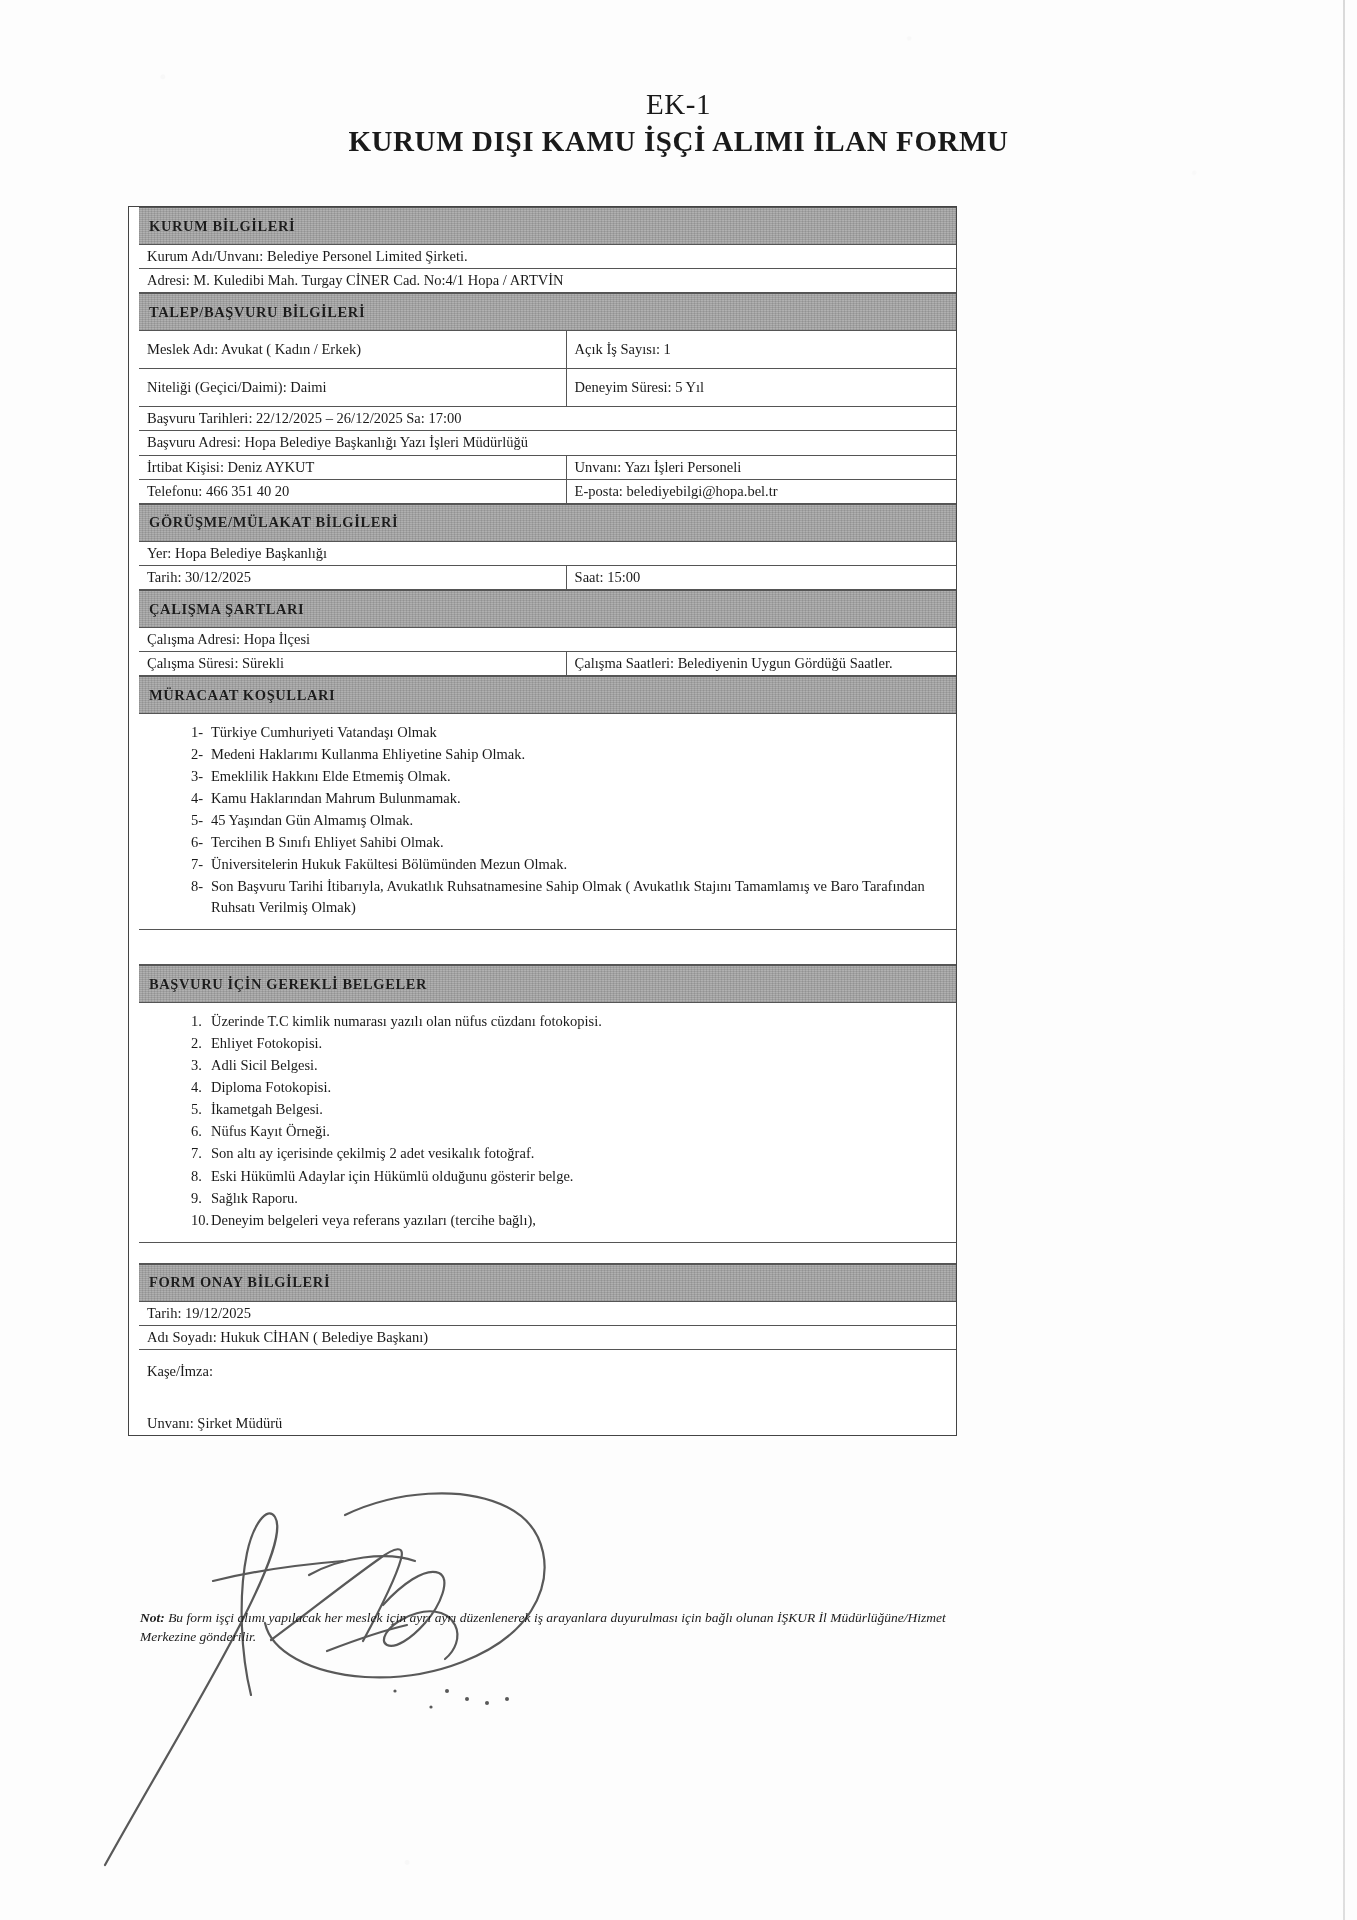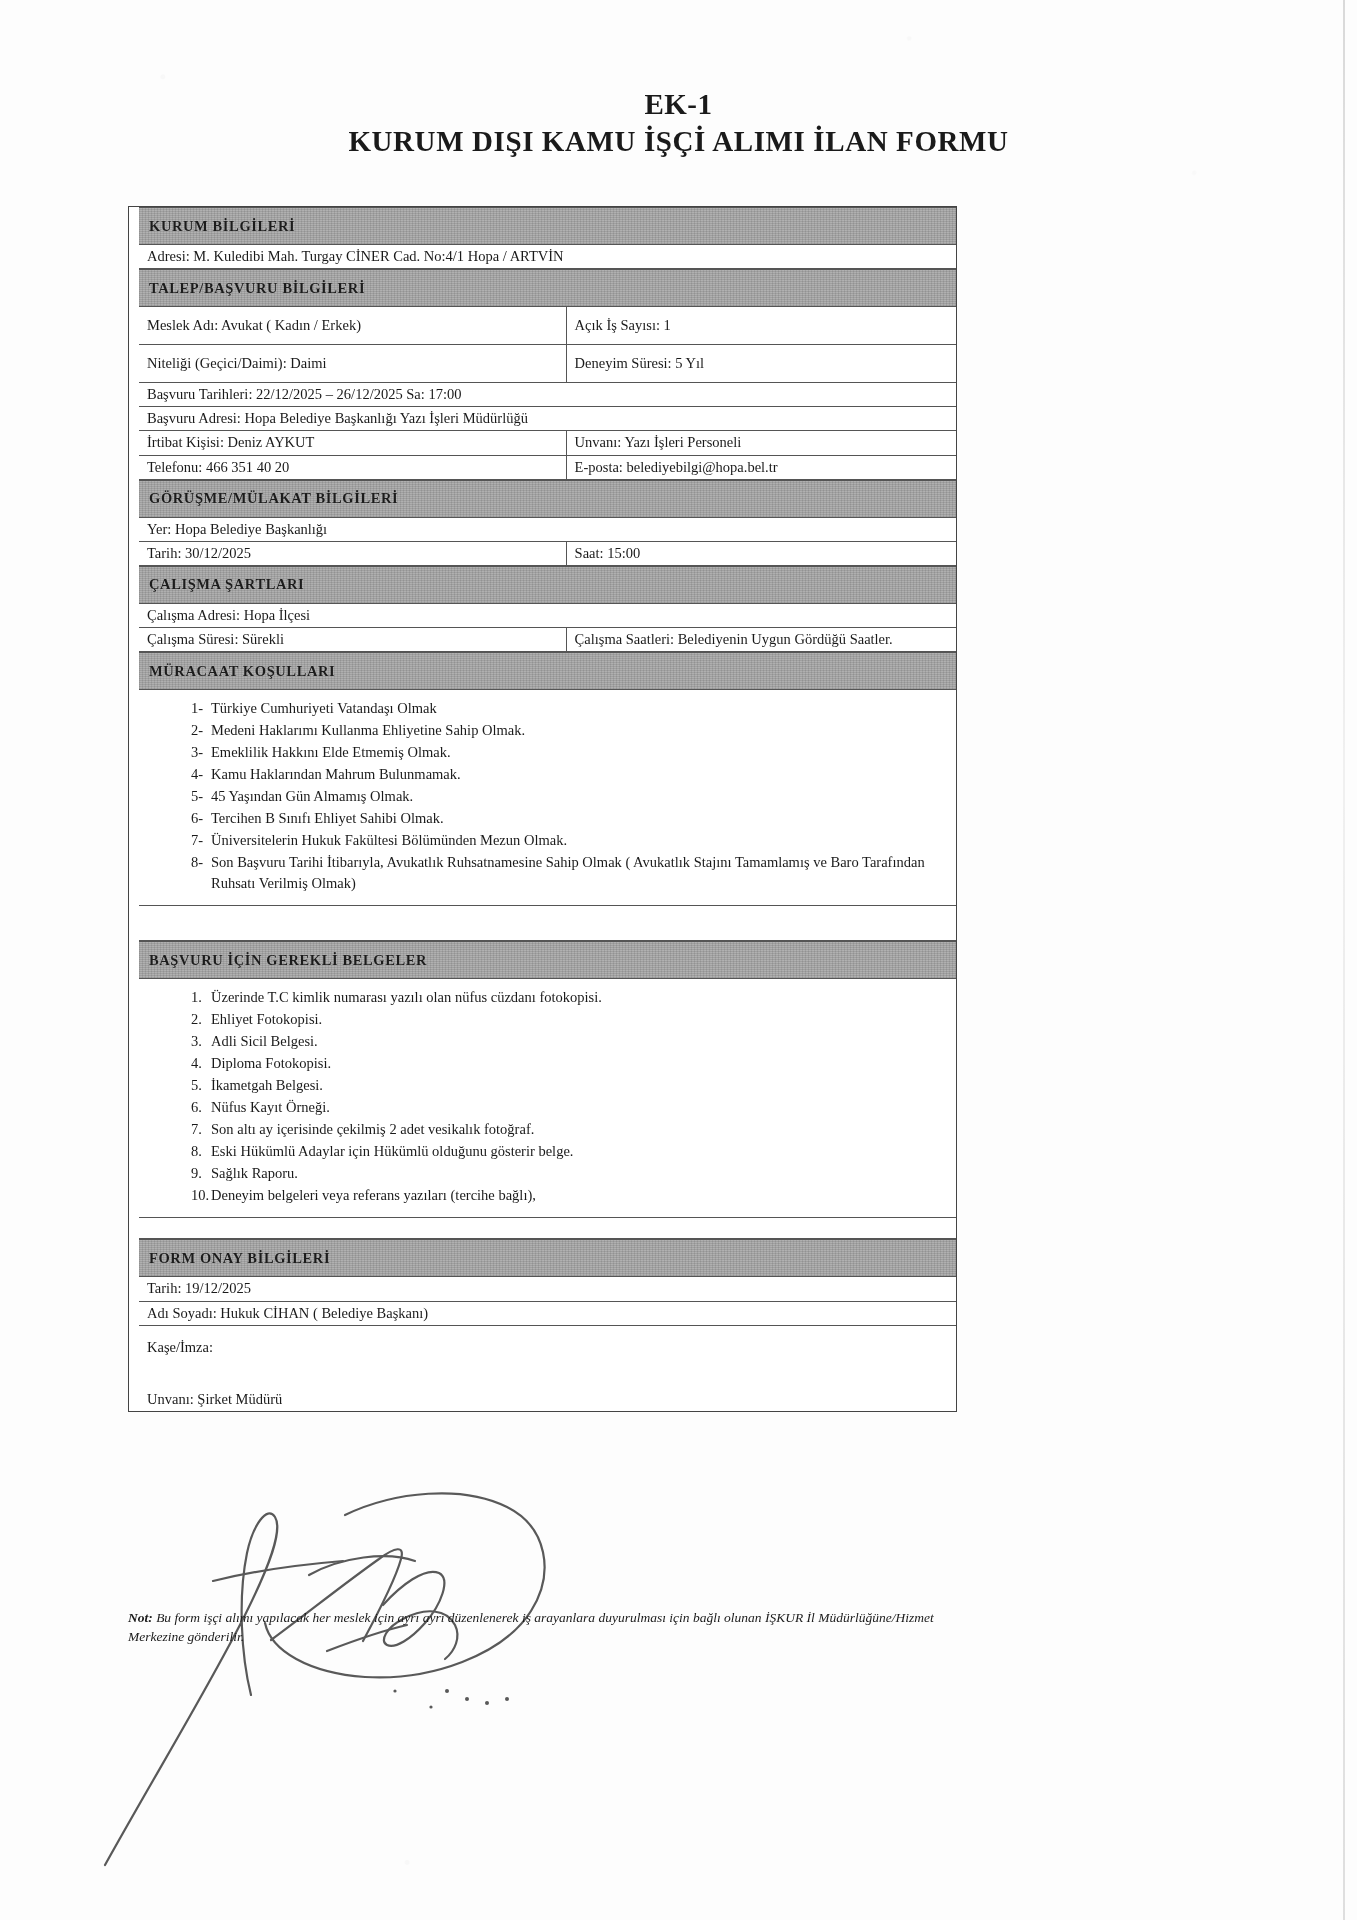--- a/index.html
+++ b/index.html
@@ -43,21 +43,21 @@
 
   .title-block {
     position: absolute;
     top: 88px;
     left: 0;
     width: 100%;
     text-align: center;
   }
   .title-1 {
     font-size: 29px;
-    font-weight: bold;
+    font-weight: normal;
     letter-spacing: 0.5px;
     line-height: 1.15;
   }
   .title-2 {
     font-size: 29px;
     font-weight: bold;
     letter-spacing: 0.6px;
     line-height: 1.3;
     margin-top: 2px;
   }
@@ -130,21 +130,21 @@
   .li .txt { flex: 1; }
   .spacer-row { height: 34px; border-bottom: 1px solid #555; }
   .spacer-row.small { height: 20px; }
 
   .kase-row {
     height: 62px;
     border-bottom: none;
   }
   .note {
     position: absolute;
-    left: 128px;
+    left: 140px;
     top: 1609px;
     width: 830px;
     font-size: 13.5px;
     font-style: italic;
     line-height: 1.4;
   }
   .note b { font-style: italic; }
 
   
   .sig {
@@ -166,20 +166,23 @@
 
   <div class="title-block">
     <div class="title-1">EK-1</div>
     <div class="title-2">KURUM DIŞI KAMU İŞÇİ ALIMI İLAN FORMU</div>
   </div>
 
   <div class="form">
 
     <div class="section-head">
       <span>KURUM BİLGİLERİ</span>
+    </div>
+    <div class="row">
+      <div class="cell">Kurum Adı/Unvanı: Belediye Personel Limited Şirketi.</div>
     </div>
     <div class="row">
       <div class="cell">Adresi: M. Kuledibi Mah. Turgay CİNER Cad. No:4/1 Hopa / ARTVİN</div>
     </div>
 
     <div class="section-head">
       <span>TALEP/BAŞVURU BİLGİLERİ</span>
     </div>
     <div class="row">
       <div class="cell split-left tall">Meslek Adı:  Avukat ( Kadın / Erkek)</div>

